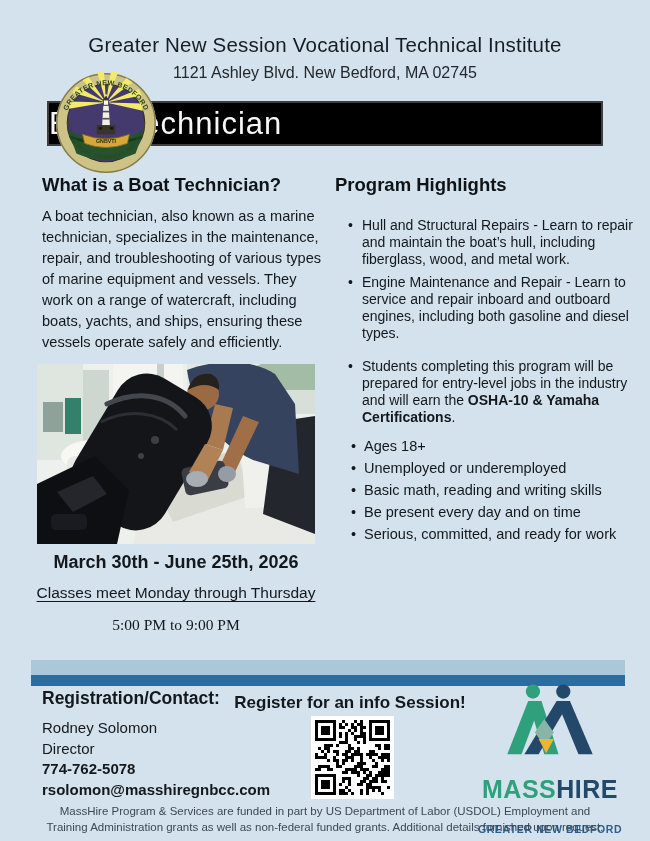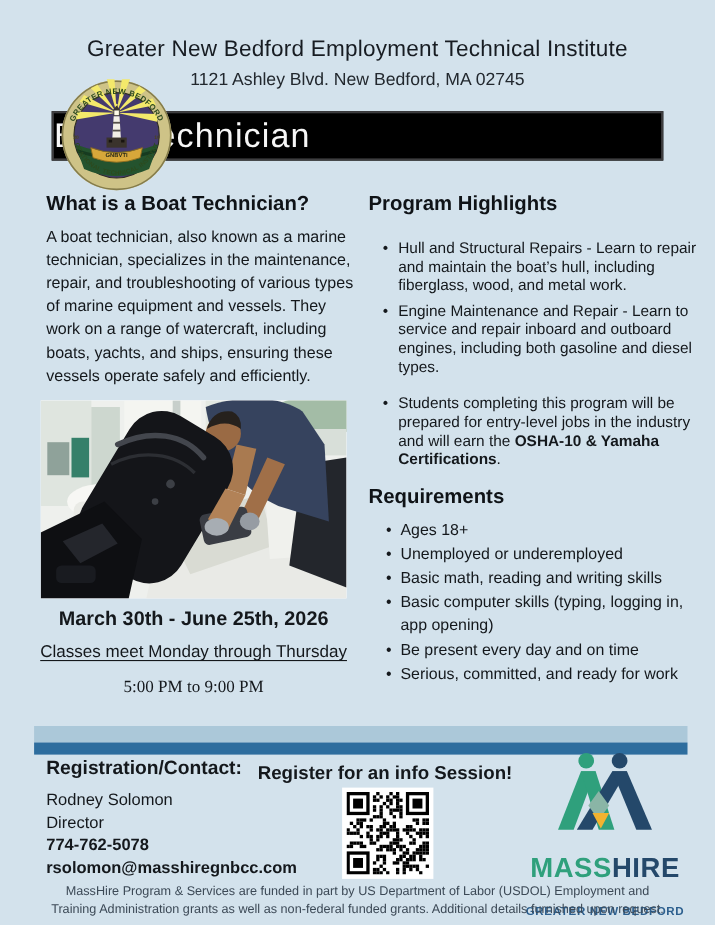--- a/index.html
+++ b/index.html
@@ -61,21 +61,21 @@
   .mh-sub { font-size:10.5px; font-weight:bold; color:#2c5f8e; letter-spacing:.6px; margin-top:3px; white-space:nowrap; }
 
   .footer { position:absolute; left:40px; top:803px; width:570px; text-align:center;
     font-size:11.5px; line-height:16px; color:#3c4956; }
 </style>
 </head>
 <body>
 
 <div class="page">
 
-  <div class="institute">Greater New Bedford Employment Technical Institute</div>
+  <div class="institute">Greater New Session Vocational Technical Institute</div>
   <div class="address">1121 Ashley Blvd. New Bedford, MA 02745</div>
 
   <div class="banner">
     <span class="banner-title">Boat Technician</span>
   </div>
 
   <svg class="seal" viewBox="0 0 100 100" aria-hidden="true">
     <circle cx="50" cy="50" r="49" fill="#cec387"></circle>
     <circle cx="50" cy="50" r="48.2" fill="none" stroke="#847c4c" stroke-width="1.4"></circle>
     <circle cx="50" cy="50" r="38" fill="#443a6e" stroke="#2f2c24" stroke-width="1"></circle>
@@ -172,26 +172,24 @@
         <span>Hull and Structural Repairs - Learn to repair and maintain the boat’s hull, including fiberglass, wood, and metal work.</span>
       </li>
       <li>
         <span>Engine Maintenance and Repair - Learn to service and repair inboard and outboard engines, including both gasoline and diesel types.</span>
       </li>
       <li class="gap">
         <span>Students completing this program will be prepared for entry-level jobs in the industry and will earn the </span><b>OSHA-10 &amp; Yamaha Certifications</b><span>.</span>
       </li>
     </ul>
 
-    <h2 class="section-h req-h">Requirements</h2>
     <ul class="req">
       <li>Ages 18+</li>
       <li>Unemployed or underemployed</li>
       <li>Basic math, reading and writing skills</li>
-      <li>Basic computer skills (typing, logging in, app opening)</li>
       <li>Be present every day and on time</li>
       <li>Serious, committed, and ready for work</li>
     </ul>
   </div>
 
   <div class="bar-light"></div>
   <div class="bar-dark"></div>
 
   <div class="contact">
     <div class="contact-h">Registration/Contact:</div>

